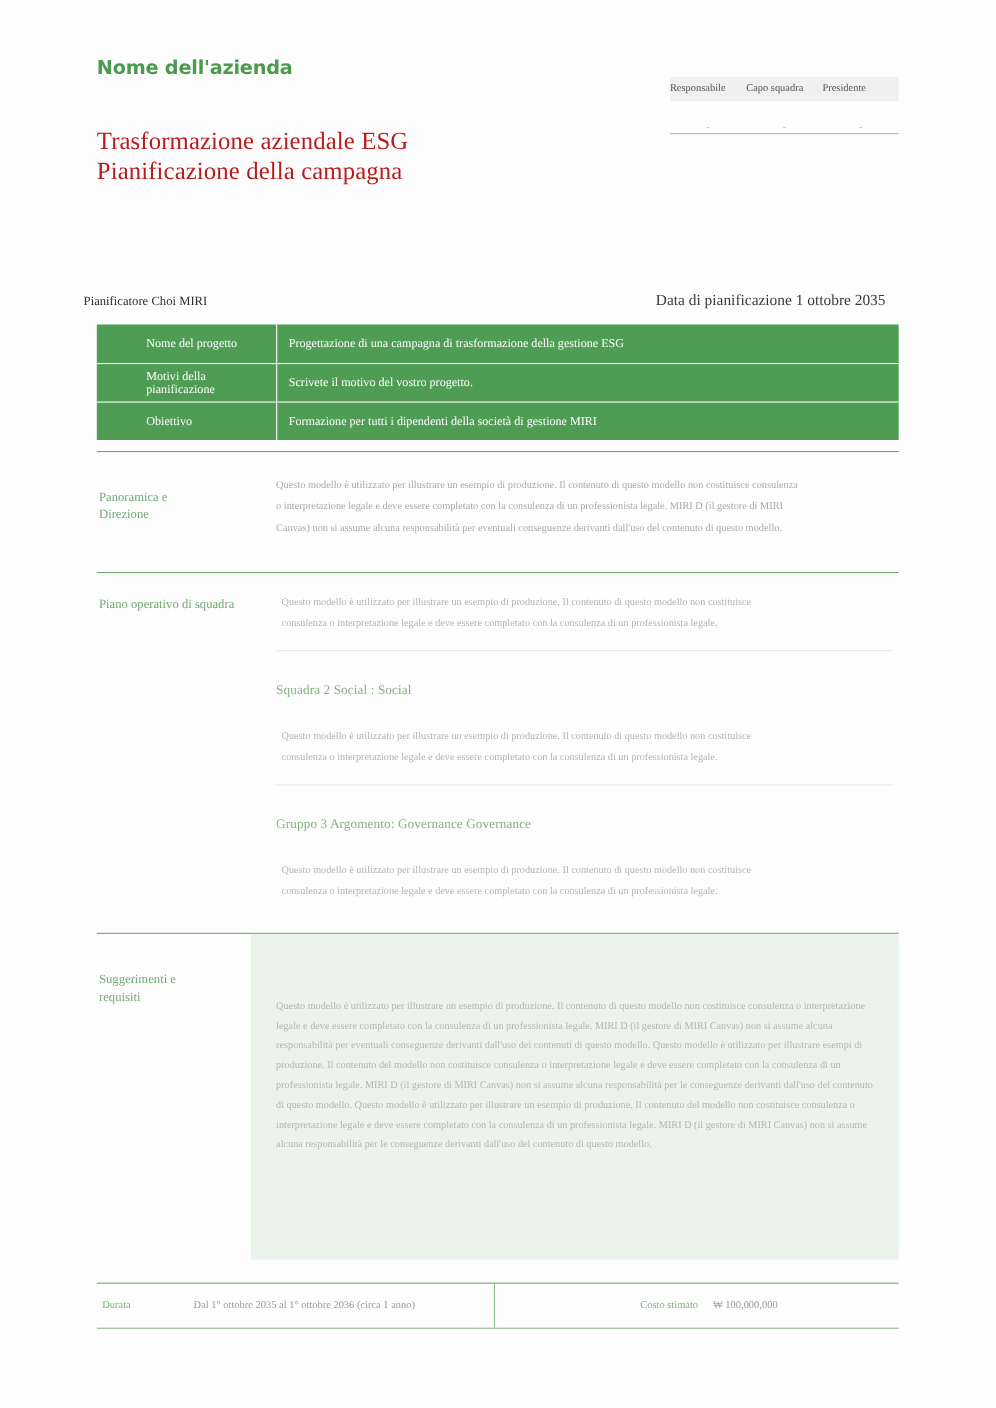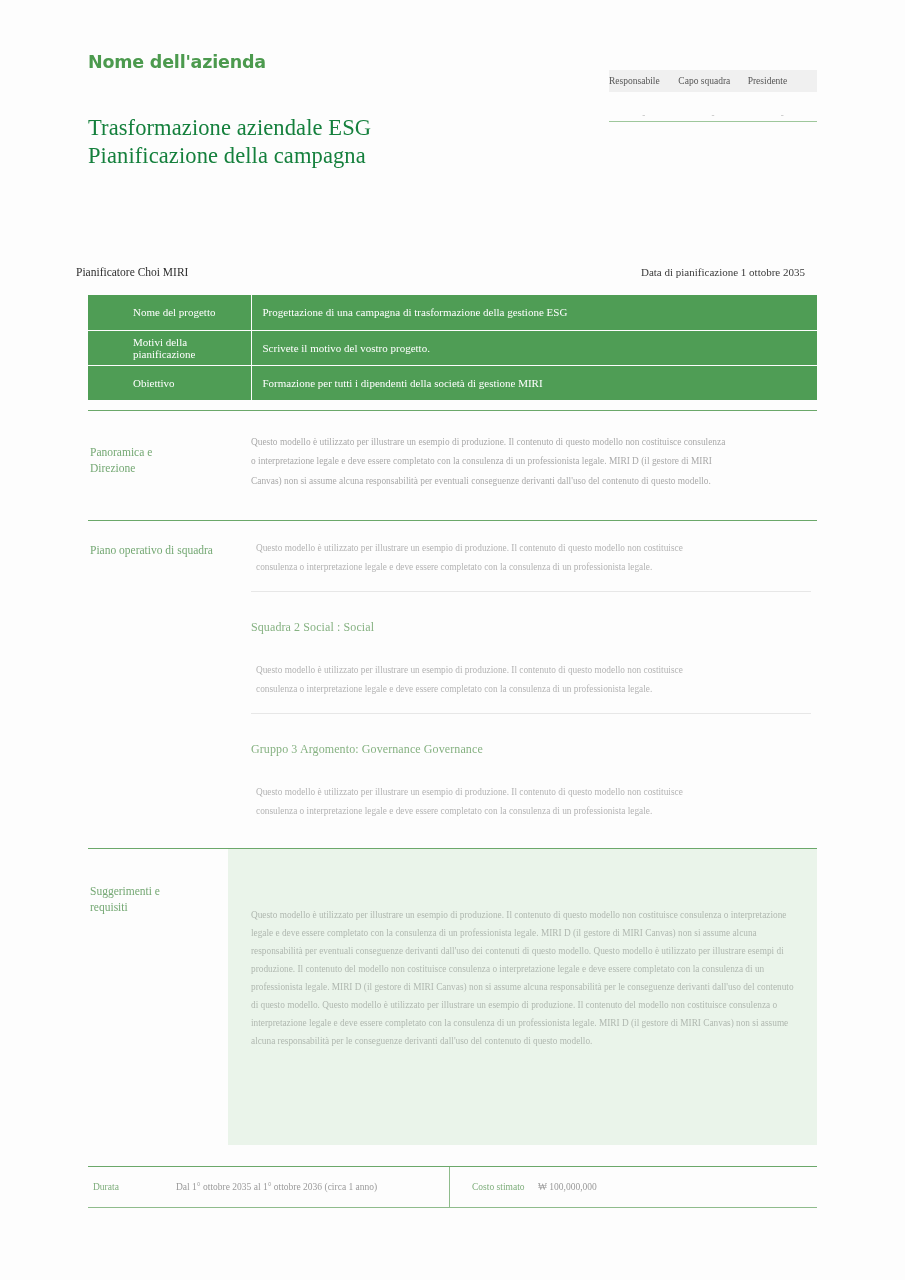--- a/index.html
+++ b/index.html
@@ -30,21 +30,21 @@
     color: #4c9a4e;
     margin: 0;
     line-height: 1.2;
   }
   .doc-title {
     position: absolute;
     top: 62px; left: 0;
     font-family: "Liberation Serif", serif;
     font-size: 22.5px;
     line-height: 1.26;
-    color: #15803d;
+    color: #b91c1c;
     letter-spacing: 0.1px;
     white-space: pre-line;
   }
 
   
   .approval {
     position: absolute;
     right: 0px; top: 18px;
     width: 208px;
     border-collapse: collapse;
@@ -78,21 +78,21 @@
   
   .meta-row {
     position: absolute;
     left: 76px; top: 266px;
     width: 729px;
     display: flex;
     justify-content: space-between;
     align-items: baseline;
   }
   .meta-left { font-size: 11.5px; color: #2e2e2e; }
-  .meta-right { font-size: 11px; color: #3a3a3a; }
+  .meta-right { font-size: 14px; color: #3a3a3a; }
 
   
   .info-table {
     position: absolute;
     left: 88px; top: 295px;
     width: 729px;
     border-collapse: collapse;
     background: #4f9d55;
   }
   .info-table tr { height: 35px; }
@@ -191,21 +191,21 @@
     position: absolute;
     left: 88px; top: 1166px;
     width: 729px;
     height: 42px;
     border-top: 1.4px solid #6ba86a;
     border-bottom: 1.2px solid #8fbc8c;
     display: flex;
   }
   .foot-cell { display: flex; align-items: center; height: 100%; }
   .foot-cell.left { width: 362px; border-right: 1.8px solid #8fbc8c; }
-  .foot-cell.right { flex: 1; }
+  .foot-cell.right { flex: 1; justify-content: center; }
   .foot-key {
     font-size: 9.5px;
     color: #7fae7c;
     width: 88px;
     padding-left: 5px;
   }
   .foot-key.wide { width: 88px; padding-left: 22px; }
   .foot-val { font-size: 9.5px; color: #9a9a9a; }
 </style>
 </head>

